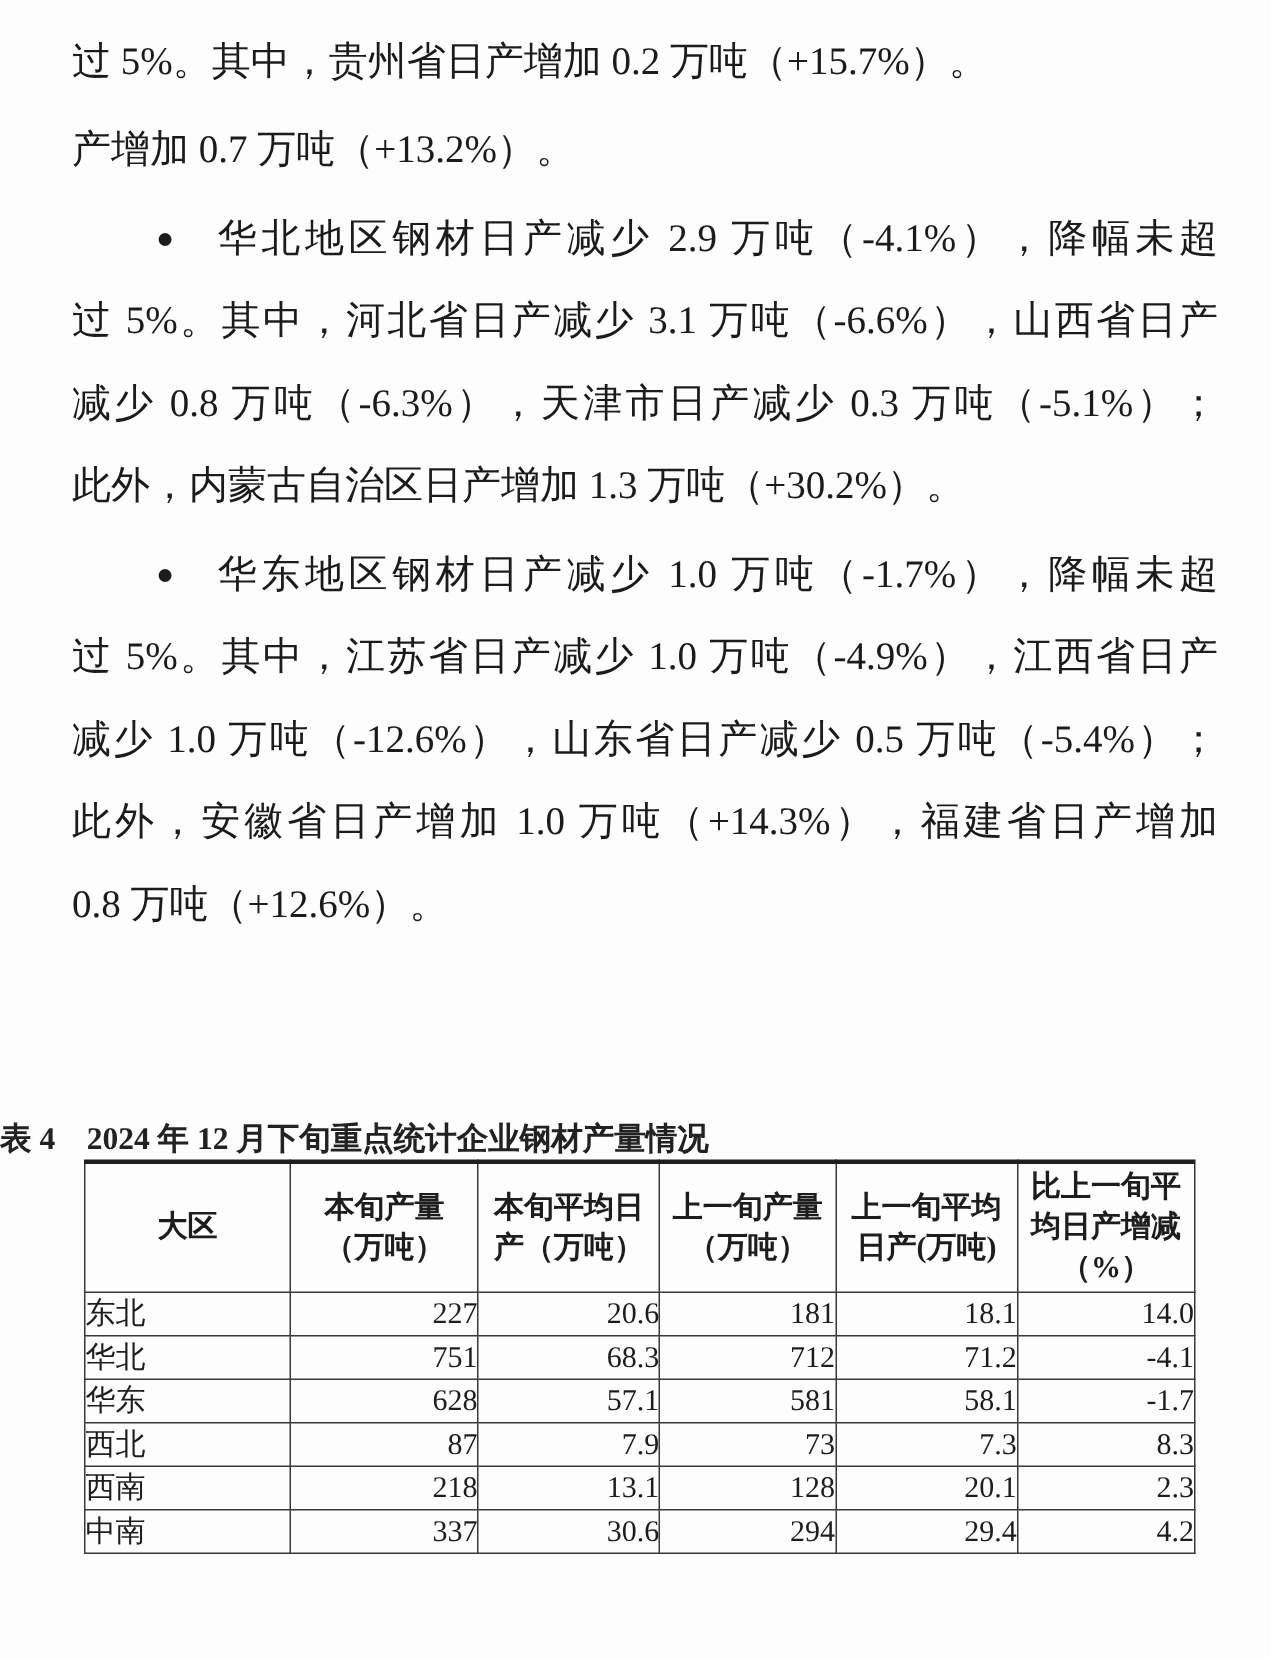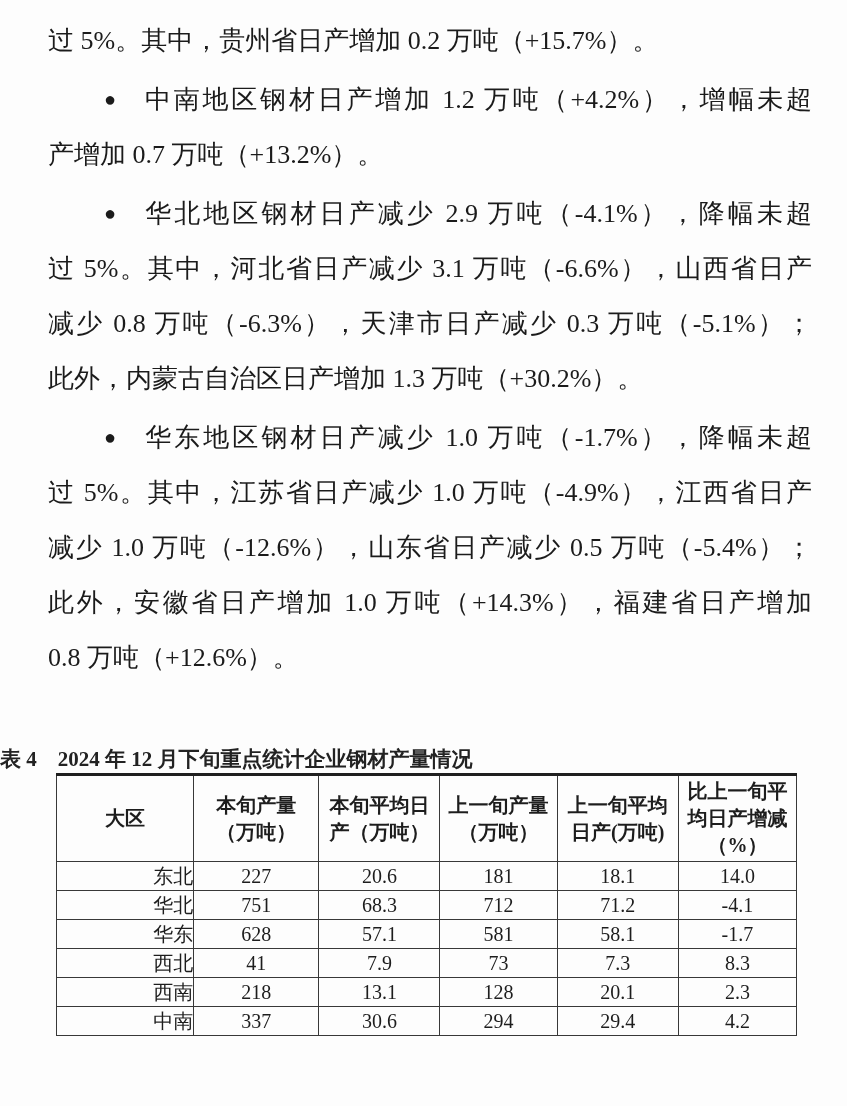--- a/index.html
+++ b/index.html
@@ -78,36 +78,35 @@
     line-height: 27px;
     white-space: pre-line;
     color: #1d1d1d;
   }
   table.prod td {
     font-size: 20px;
     line-height: 28px;
     vertical-align: middle;
     color: #1d1d1d;
   }
-  td.region { text-align: right; }
-  td.num { text-align: center; padding-right: 14px; }
+  td.region { text-align: left; }
+  td.num { text-align: right; padding-right: 14px; }
 </style>
 </head>
 <body>
 
 <div class="page">
 
   <div class="content">
 
     <div class="para">
       <div class="line last">过 5%。其中，贵州省日产增加 0.2 万吨（+15.7%）。</div>
     </div>
 
     <div class="para">
-      <div class="line indent"><span class="bullet">●</span><span>中南地区钢材日产增加 1.2 万吨（+4.2%），增幅未超</span></div>
       <div class="line last">产增加 0.7 万吨（+13.2%）。</div>
     </div>
 
     <div class="para">
       <div class="line indent"><span class="bullet">●</span><span>华北地区钢材日产减少 2.9 万吨（-4.1%），降幅未超</span></div>
       <div class="line">过 5%。其中，河北省日产减少 3.1 万吨（-6.6%），山西省日产</div>
       <div class="line">减少 0.8 万吨（-6.3%），天津市日产减少 0.3 万吨（-5.1%）；</div>
       <div class="line last">此外，内蒙古自治区日产增加 1.3 万吨（+30.2%）。</div>
     </div>
 
@@ -168,21 +167,21 @@
       <tr>
         <td class="region">华东</td>
         <td class="num">628</td>
         <td class="num">57.1</td>
         <td class="num">581</td>
         <td class="num">58.1</td>
         <td class="num">-1.7</td>
       </tr>
       <tr>
         <td class="region">西北</td>
-        <td class="num">41</td>
+        <td class="num">87</td>
         <td class="num">7.9</td>
         <td class="num">73</td>
         <td class="num">7.3</td>
         <td class="num">8.3</td>
       </tr>
       <tr>
         <td class="region">西南</td>
         <td class="num">218</td>
         <td class="num">13.1</td>
         <td class="num">128</td>

